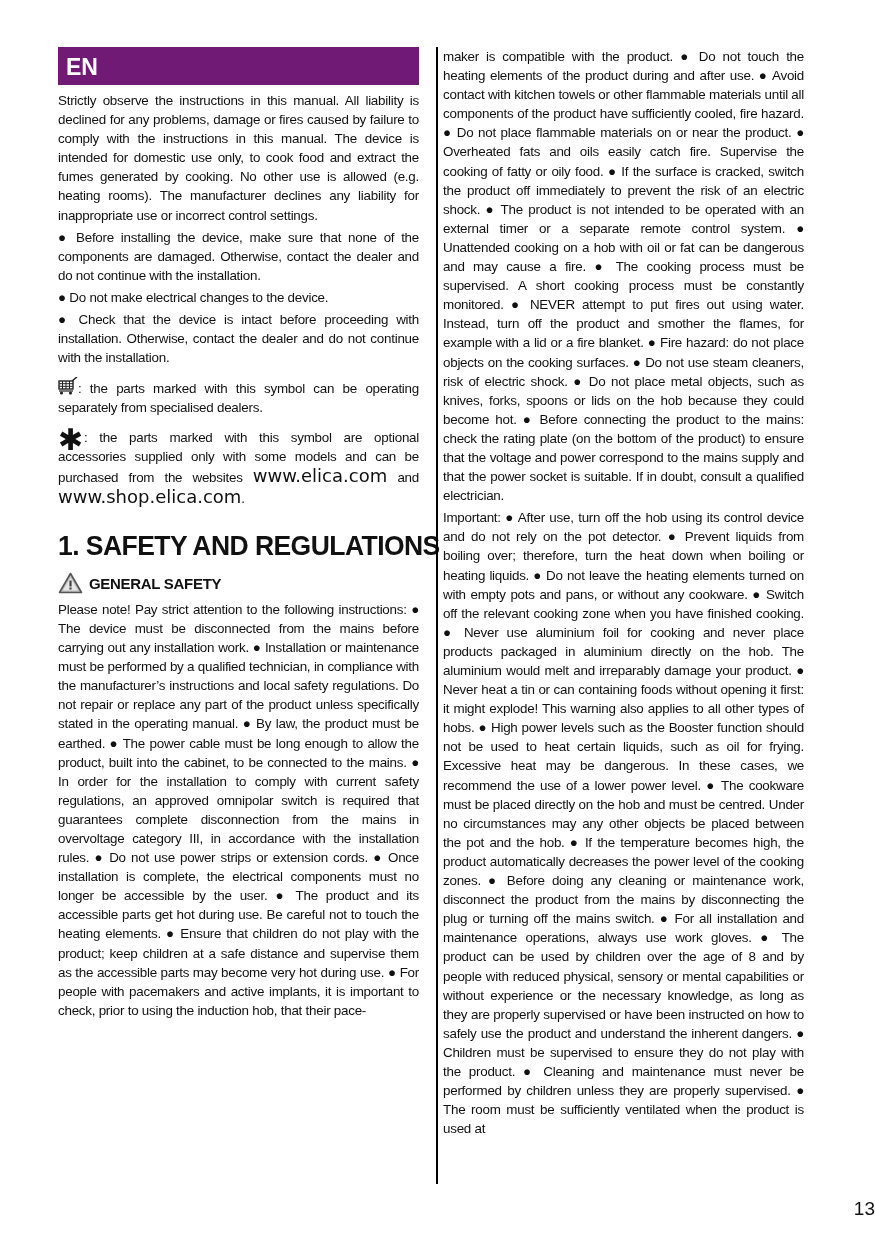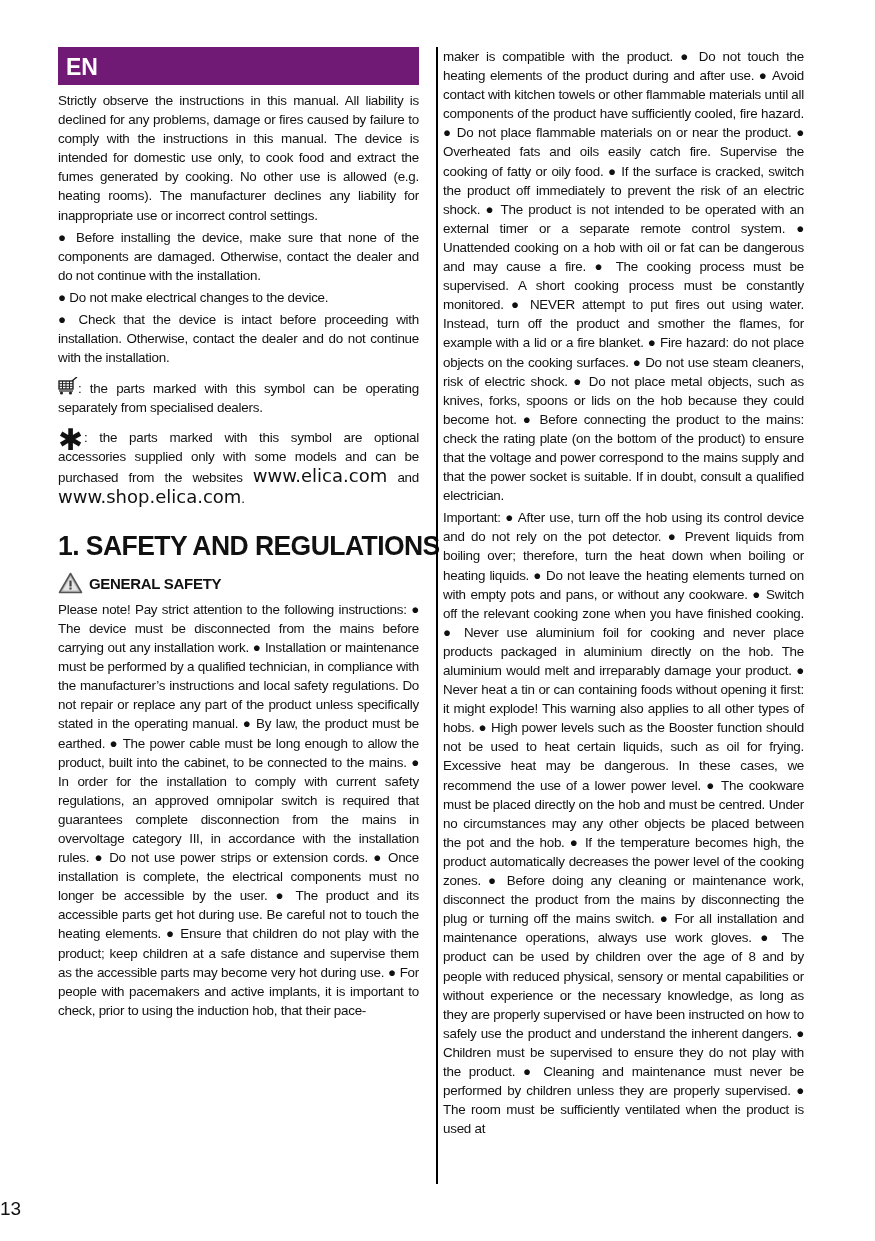--- a/index.html
+++ b/index.html
@@ -33,21 +33,21 @@
     }
     .subsection {
       font-size: 15px; font-weight: bold; line-height: 24px; margin: 4px 0 4px 0;
       letter-spacing: -0.3px; display: flex; align-items: flex-start; gap: 6px;
     }
     .warn-icon { width: 25px; height: 22px; display: inline-block; }
     .divider {
       position: absolute; left: 436px; top: 47px; width: 2px; height: 1137px; background: #000;
     }
     .page-number {
-      position: absolute; left: 0; width: 875px; top: 1198px; text-align: left;
+      position: absolute; left: 0; width: 875px; top: 1198px; text-align: right;
       font-size: 19px; font-family: "Liberation Sans", sans-serif;
     }
   </style>
 </head>
 <body>
 
 <div id="left" class="col">
   <div class="lang-bar">
     <span>EN</span>
   </div>

